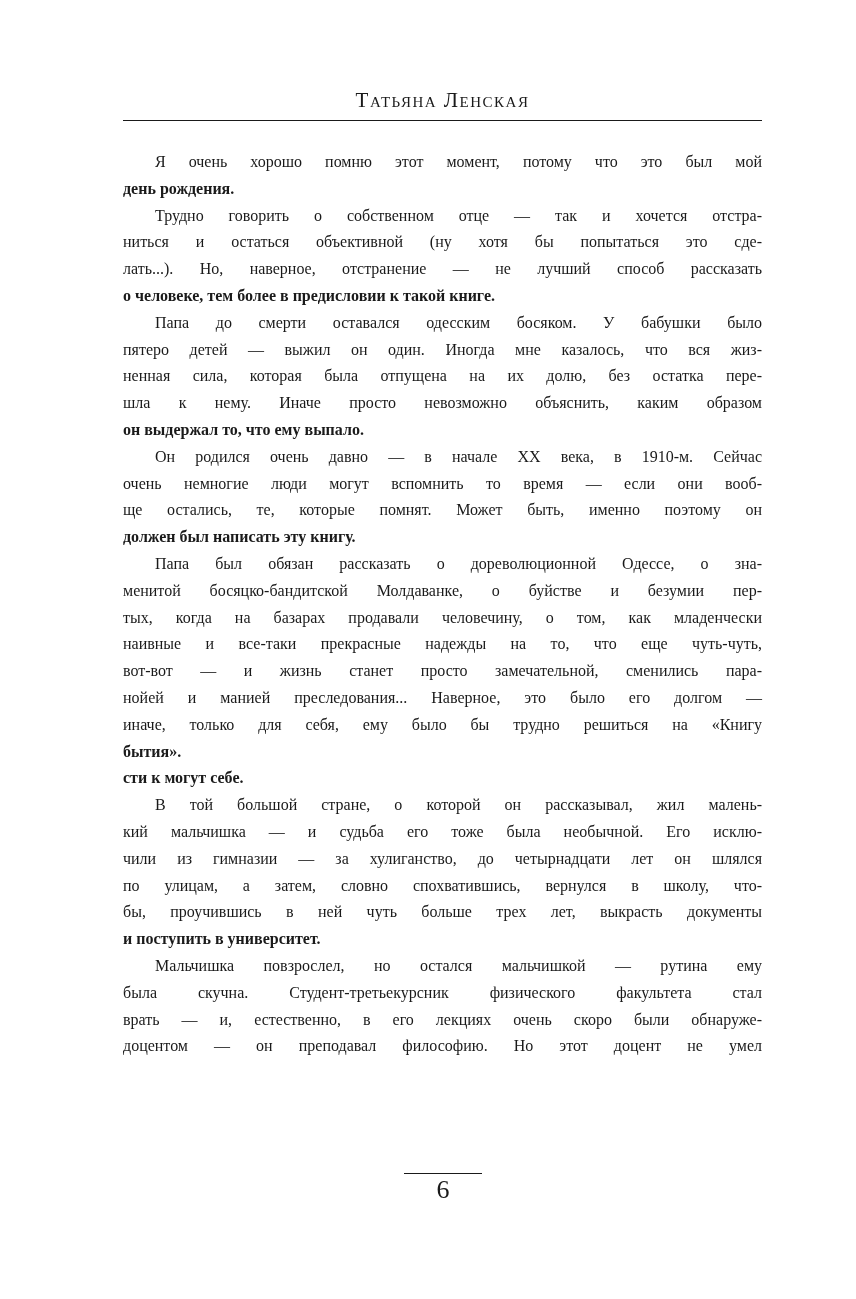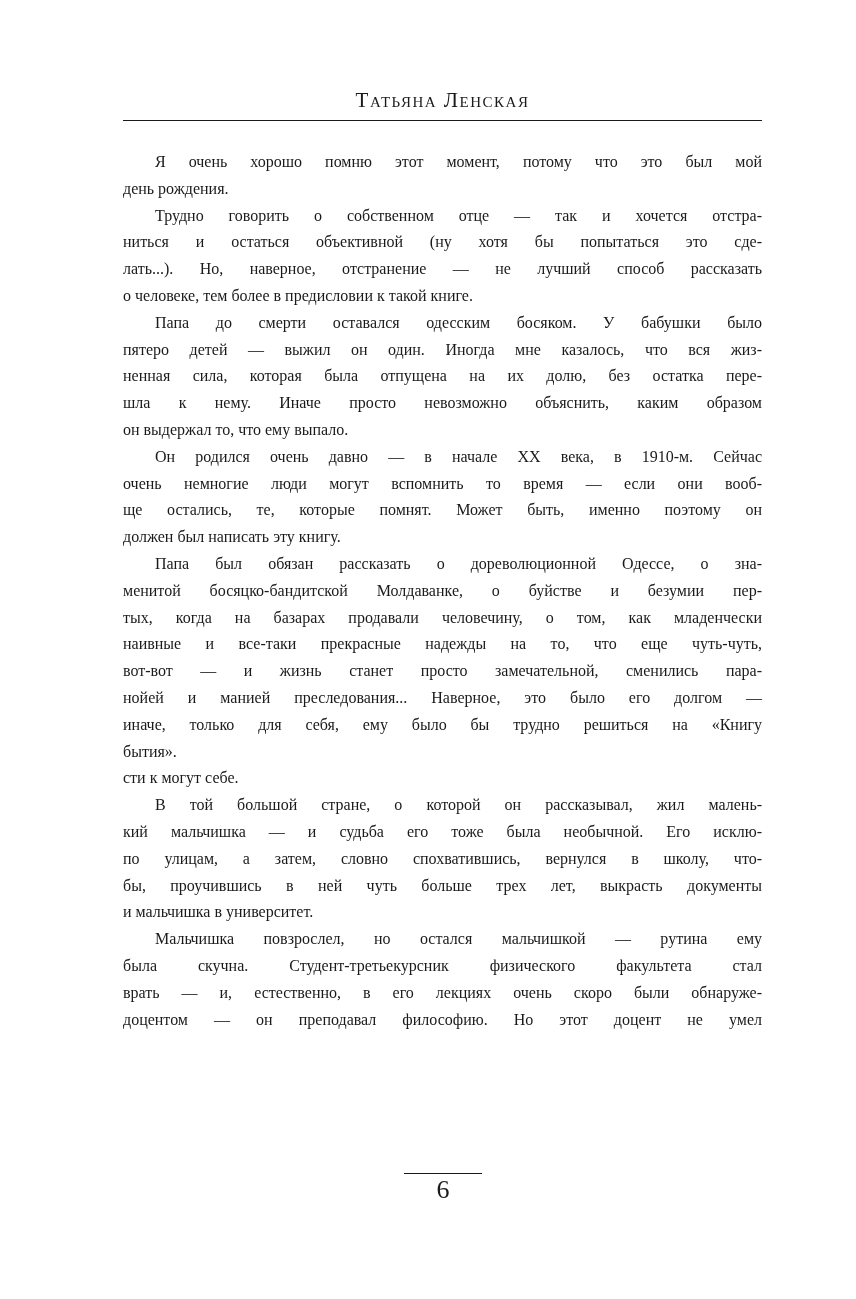--- a/index.html
+++ b/index.html
@@ -49,20 +49,21 @@
     text-align: justify;
     text-align-last: justify;
     height: 26.8px;
     overflow: visible;
   }
   .line.indent {
     padding-left: 32px;
   }
   .line.last {
     text-align-last: left;
+    font-weight: bold;
   }
   .folio-rule {
     position: absolute;
     left: 404px;
     top: 1173px;
     width: 78px;
     border-top: 1.5px solid #1a1a1a;
   }
   .folio {
     position: absolute;
@@ -101,23 +102,24 @@
     <span class="line">менитой босяцко-бандитской Молдаванке, о буйстве и безумии пер-</span>
     <span class="line">тых, когда на базарах продавали человечину, о том, как младенчески</span>
     <span class="line">наивные и все-таки прекрасные надежды на то, что еще чуть-чуть,</span>
     <span class="line">вот-вот — и жизнь станет просто замечательной, сменились пара-</span>
     <span class="line">нойей и манией преследования... Наверное, это было его долгом —</span>
     <span class="line">иначе, только для себя, ему было бы трудно решиться на «Книгу</span>
     <span class="line last">бытия».</span>
     <span class="line last">сти к могут себе.</span>
     <span class="line indent">В той большой стране, о которой он рассказывал, жил малень-</span>
     <span class="line">кий мальчишка — и судьба его тоже была необычной. Его исклю-</span>
+    <span class="line">чили из гимназии — за хулиганство, до четырнадцати лет он шлялся</span>
     <span class="line">по улицам, а затем, словно спохватившись, вернулся в школу, что-</span>
     <span class="line">бы, проучившись в ней чуть больше трех лет, выкрасть документы</span>
-    <span class="line last">и мальчишка в университет.</span>
+    <span class="line last">и поступить в университет.</span>
     <span class="line indent">Мальчишка повзрослел, но остался мальчишкой — рутина ему</span>
     <span class="line">была скучна. Студент-третьекурсник физического факультета стал</span>
     <span class="line">врать — и, естественно, в его лекциях очень скоро были обнаруже-</span>
     <span class="line">доцентом — он преподавал философию. Но этот доцент не умел</span>
   </div>
 
 <div class="folio-rule"></div>
 <div class="folio">6</div>
 
 </body></html>

